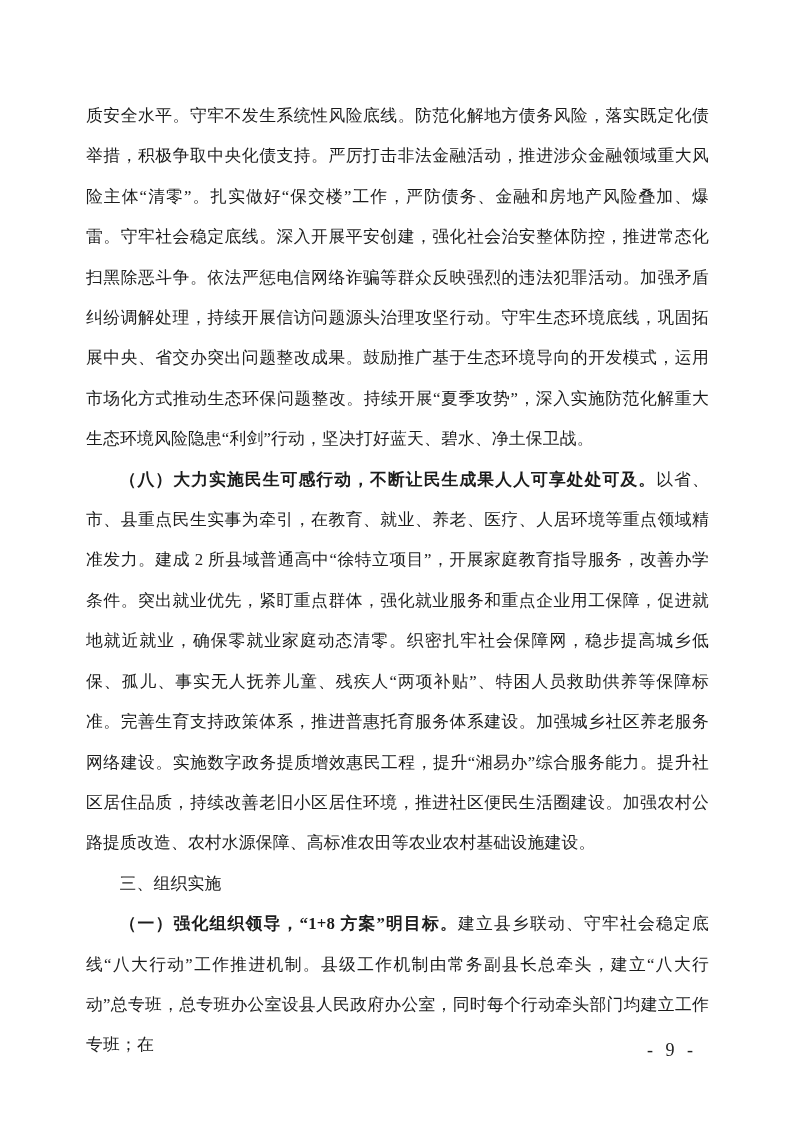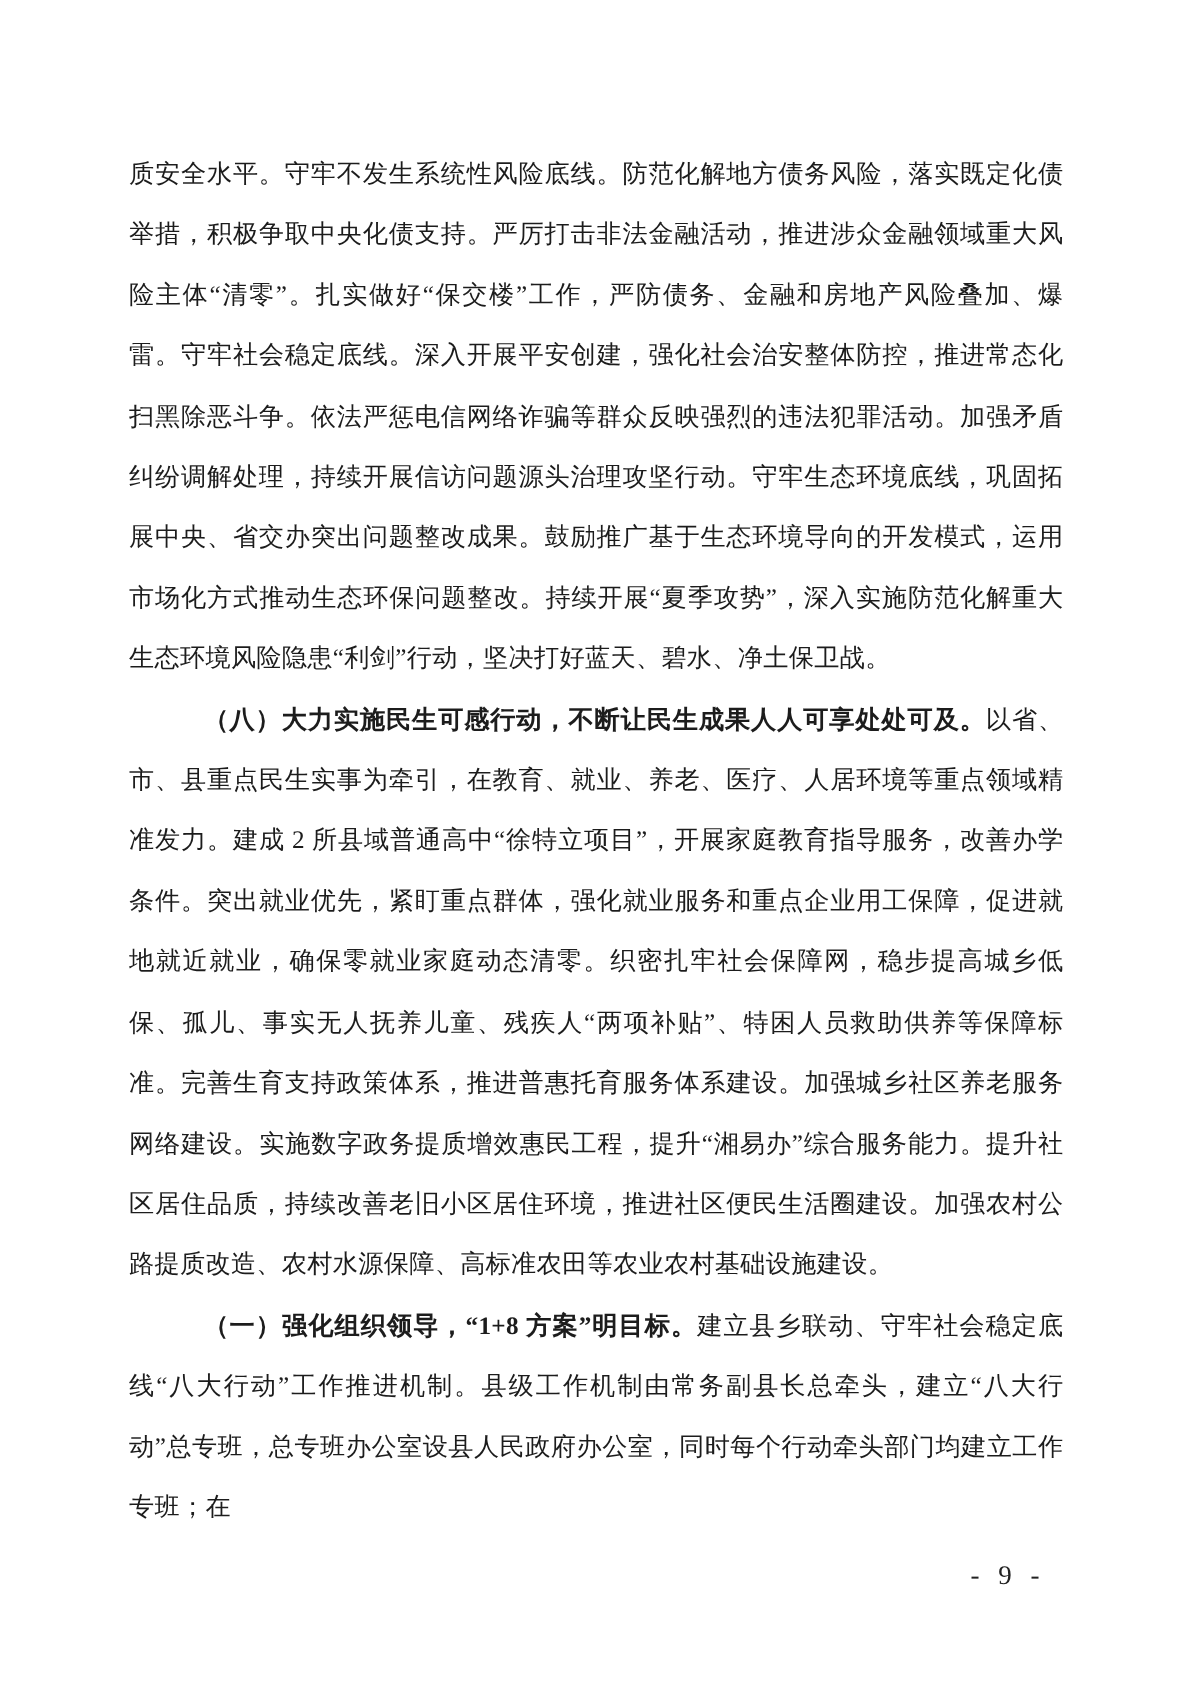--- a/index.html
+++ b/index.html
@@ -29,21 +29,20 @@
   .para {
     margin: 0;
     padding: 0;
     text-indent: 2em;
   }
   .para.no-indent {
     text-indent: 0;
   }
   .lead {
     font-weight: 700;
-    margin-left: 16px;
   }
   .footer {
     position: absolute;
     right: 96px;
     top: 1038px;
     font-size: 18px;
     line-height: 24px;
     letter-spacing: 4px;
     color: #222222;
     font-family: "Liberation Serif", "DejaVu Serif", serif;
@@ -52,19 +51,20 @@
 </head>
 <body>
 
 <div class="page">
   <div class="textblock">
 
     <p class="para no-indent"><span>质安全水平。守牢不发生系统性风险底线。防范化解地方债务风险，落实既定化债举措，积极争取中央化债支持。严厉打击非法金融活动，推进涉众金融领域重大风险主体“清零”。扎实做好“保交楼”工作，严防债务、金融和房地产风险叠加、爆雷。守牢社会稳定底线。深入开展平安创建，强化社会治安整体防控，推进常态化扫黑除恶斗争。依法严惩电信网络诈骗等群众反映强烈的违法犯罪活动。加强矛盾纠纷调解处理，持续开展信访问题源头治理攻坚行动。守牢生态环境底线，巩固拓展中央、省交办突出问题整改成果。鼓励推广基于生态环境导向的开发模式，运用市场化方式推动生态环保问题整改。持续开展“夏季攻势”，深入实施防范化解重大生态环境风险隐患“利剑”行动，坚决打好蓝天、碧水、净土保卫战。</span></p>
 
     <p class="para"><span class="lead">（八）大力实施民生可感行动，不断让民生成果人人可享处处可及。</span><span>以省、市、县重点民生实事为牵引，在教育、就业、养老、医疗、人居环境等重点领域精准发力。建成 2 所县域普通高中“徐特立项目”，开展家庭教育指导服务，改善办学条件。突出就业优先，紧盯重点群体，强化就业服务和重点企业用工保障，促进就地就近就业，确保零就业家庭动态清零。织密扎牢社会保障网，稳步提高城乡低保、孤儿、事实无人抚养儿童、残疾人“两项补贴”、特困人员救助供养等保障标准。完善生育支持政策体系，推进普惠托育服务体系建设。加强城乡社区养老服务网络建设。实施数字政务提质增效惠民工程，提升“湘易办”综合服务能力。提升社区居住品质，持续改善老旧小区居住环境，推进社区便民生活圈建设。加强农村公路提质改造、农村水源保障、高标准农田等农业农村基础设施建设。</span></p>
 
+    <p class="para"><span>三、组织实施</span></p>
 
     <p class="para"><span class="lead">（一）强化组织领导，“1+8 方案”明目标。</span><span>建立县乡联动、守牢社会稳定底线“八大行动”工作推进机制。县级工作机制由常务副县长总牵头，建立“八大行动”总专班，总专班办公室设县人民政府办公室，同时每个行动牵头部门均建立工作专班；在</span></p>
 
   </div>
 
   <div class="footer">- 9 -</div>
 </div>
 
 </body></html>

